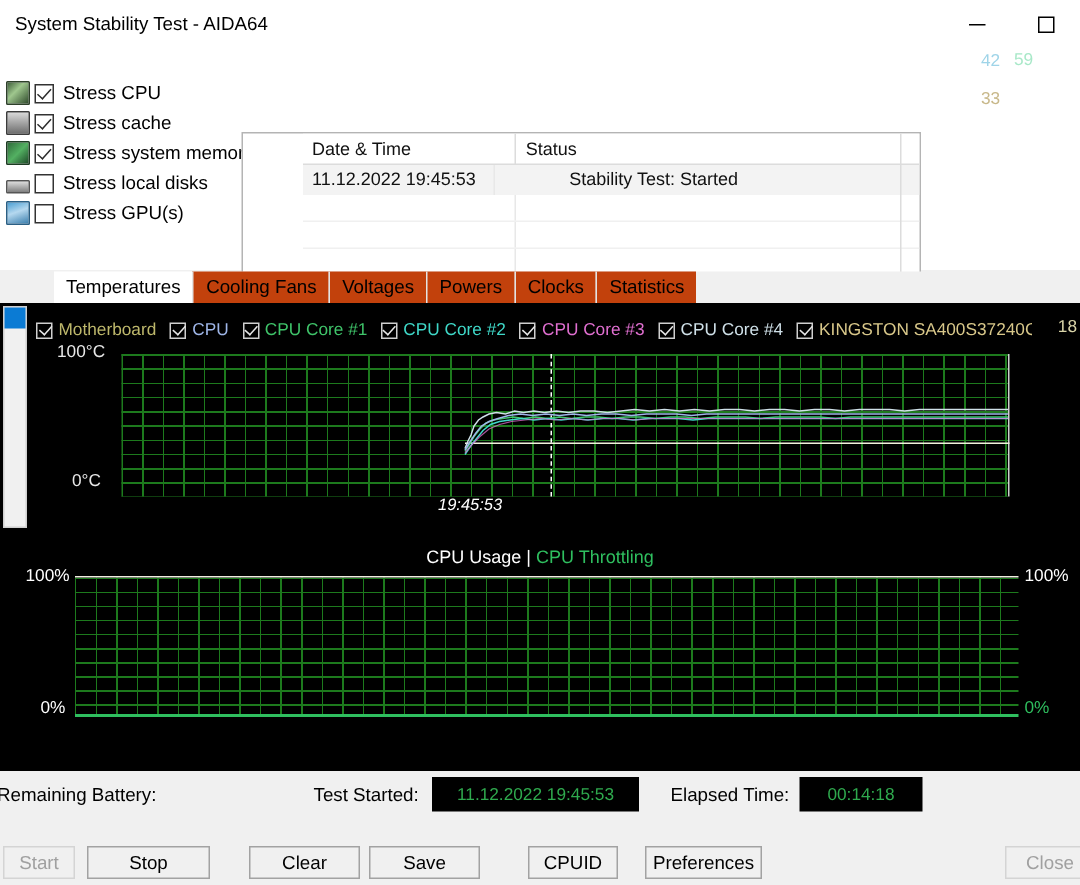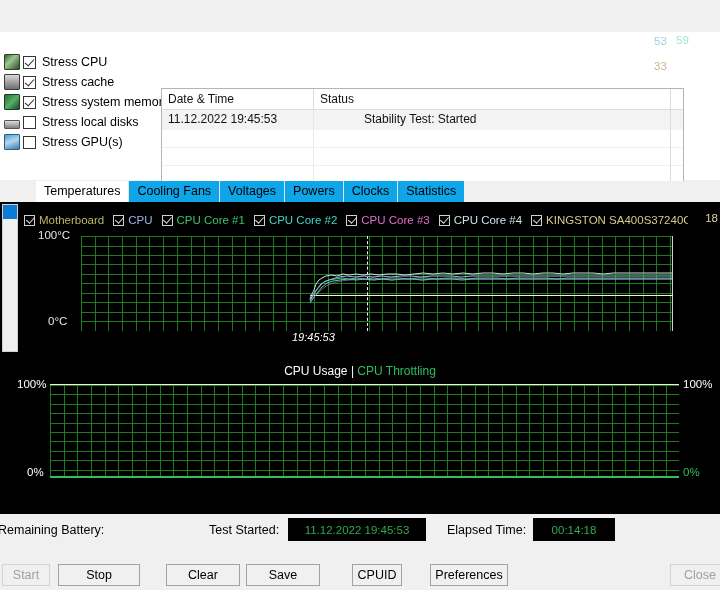--- a/index.html
+++ b/index.html
@@ -67,23 +67,24 @@
     content: "";
     position: absolute; left: 3px; top: 0px;
     width: 4px; height: 8px;
     border: solid #2b2b2b; border-width: 0 1.6px 1.6px 0;
     transform: rotate(42deg);
   }
   .chk-label { font-size: 12.5px; color: #000; white-space: nowrap; }
 
   
   .logtable {
-    position: absolute; left: 161px; top: 56px; width: 523px; height: 113px;
+    position: absolute; left: 161px; top: 56px; width: 453px; height: 113px;
     border: 1px solid #b4b4b4; background: #ffffff;
     overflow: hidden;
+    padding-left: 40px;
   }
   .lt-head {
     display: flex; height: 21px; border-bottom: 1px solid #dcdcdc;
     background: #ffffff;
   }
   .lt-th {
     font-size: 12px; color: #111; padding: 3px 0 0 6px;
     border-right: 1px solid #dcdcdc; height: 21px;
   }
   .lt-th.c1 { width: 152px; }
@@ -108,21 +109,21 @@
   
   .tabstrip {
     position: absolute; left: 0; top: 181px; width: 720px; height: 21px;
     background: #f0f0f0;
     display: flex; align-items: center; padding-left: 36px;
   }
   .tab {
     font-size: 12.5px; color: #000;
     padding: 2px 8px 3px 8px;
     height: 21px; line-height: 16px;
-    background: #0ea5e9;
+    background: #c2410c;
     border-left: 1px solid #e3e3e3;
     white-space: nowrap;
   }
   .tab.active {
     background: #ffffff;
     border-left: none;
   }
 
   
   .graph-wrap {
@@ -261,29 +262,40 @@
     background: #f0f0f0; border: 1px solid #a2a2a2;
     font-size: 12.5px; color: #000;
     display: flex; align-items: center; justify-content: center;
     font-family: "Liberation Sans", sans-serif;
   }
   .btn.disabled { color: #a0a0a0; border-color: #d4d4d4; background: #f0f0f0; }
   .b-start { left: 2px;   width: 48px; }
   .b-stop  { left: 58px;  width: 82px; }
   .b-clear { left: 166px; width: 74px; }
   .b-save  { left: 246px; width: 74px; }
-  .b-cpuid { left: 352px; width: 50px; }
+  .b-cpuid { left: 352px; width: 60px; }
   .b-pref  { left: 430px; width: 78px; }
   .b-close { left: 670px; width: 60px; }
 </style>
 </head>
 <body>
 
 <div id="app">
 
+  <div class="titlebar">
+    <div class="title-text">System Stability Test - AIDA64</div>
+    <div class="win-btns">
+      <div class="win-btn">
+        <span class="glyph-min"></span>
+      </div>
+      <div class="win-btn">
+        <span class="glyph-max"></span>
+      </div>
+    </div>
+  </div>
 
   <div class="upper">
 
     <div class="chk-list">
       <div class="chk-row">
         <span class="hw-icon hw-cpu"></span>
         <span class="cbx checked"></span>
         <span class="chk-label">Stress CPU</span>
       </div>
       <div class="chk-row">
@@ -396,21 +408,21 @@
 
     <svg class="trace-svg" width="592" height="95">
       <polyline fill="none" stroke="#cfe0e8" stroke-width="1" points="229,63 231,58 233,54 235,48 238,44 241,42 245,40 250,39 256,40 262,38 268,39 275,38 282,39 290,38 298,39 306,38 315,38 324,39 333,38 342,37 352,38 362,37 372,38 382,37 392,38 402,37 412,37 422,38 432,37 442,37 452,38 462,37 472,37 482,38 492,37 502,37 512,37 522,38 532,37 542,37 552,37 562,37 572,37 582,37 591,37"></polyline>
       <polyline fill="none" stroke="#3fc46a" stroke-width="1" points="229,65 232,60 235,55 239,50 243,46 248,44 254,43 261,42 268,43 276,42 284,43 292,42 300,43 309,42 318,42 327,43 336,42 346,42 356,43 366,42 376,42 386,43 396,42 406,42 416,42 426,43 436,42 446,42 456,42 466,42 476,43 486,42 496,42 506,42 516,42 526,42 536,42 546,42 556,42 566,42 576,42 586,42 591,42"></polyline>
       <polyline fill="none" stroke="#3fd8c8" stroke-width="1" points="229,67 233,61 237,56 241,51 246,47 252,45 259,44 267,43 275,44 284,43 293,44 302,43 311,44 321,43 331,43 341,44 351,43 361,43 371,43 381,44 391,43 401,43 411,43 421,43 431,43 441,43 451,43 461,43 471,43 481,43 491,43 501,43 511,43 521,43 531,43 541,43 551,43 561,43 571,43 581,43 591,43"></polyline>
       <polyline fill="none" stroke="#9fb6e8" stroke-width="1" points="229,64 232,59 236,53 240,48 245,45 251,43 258,41 266,40 274,41 283,40 292,41 301,40 310,41 320,40 330,40 340,41 350,40 360,40 370,40 380,41 390,40 400,40 410,40 420,40 430,40 440,40 450,40 460,40 470,40 480,40 490,40 500,40 510,40 520,40 530,40 540,40 550,40 560,40 570,40 580,40 591,40"></polyline>
       <polyline fill="none" stroke="#e06fd0" stroke-width="0.8" opacity="0.75" points="229,66 234,60 239,55 245,50 252,47 260,45 269,44 279,43 289,44 299,43 310,44 321,43 332,43 343,44 354,43 365,43 376,43 387,43 398,43 409,43 420,43 431,43 442,43 453,43 464,43 475,43 486,43 497,43 508,43 519,43 530,43 541,43 552,43 563,43 574,43 585,43 591,43"></polyline>
     </svg>
   </div>
 
-  <div class="rval rv-53">53</div>
+  <div class="rval rv-53">42</div>
   <div class="rval rv-33">33</div>
   <div class="rval rv-a">57</div>
   <div class="rval rv-b">59</div>
 
   <div class="usage-wrap">
     <div class="usage-title">
       <span>CPU Usage</span>
       <span class="sep">|</span>
       <span class="thr">CPU Throttling</span>
     </div>

